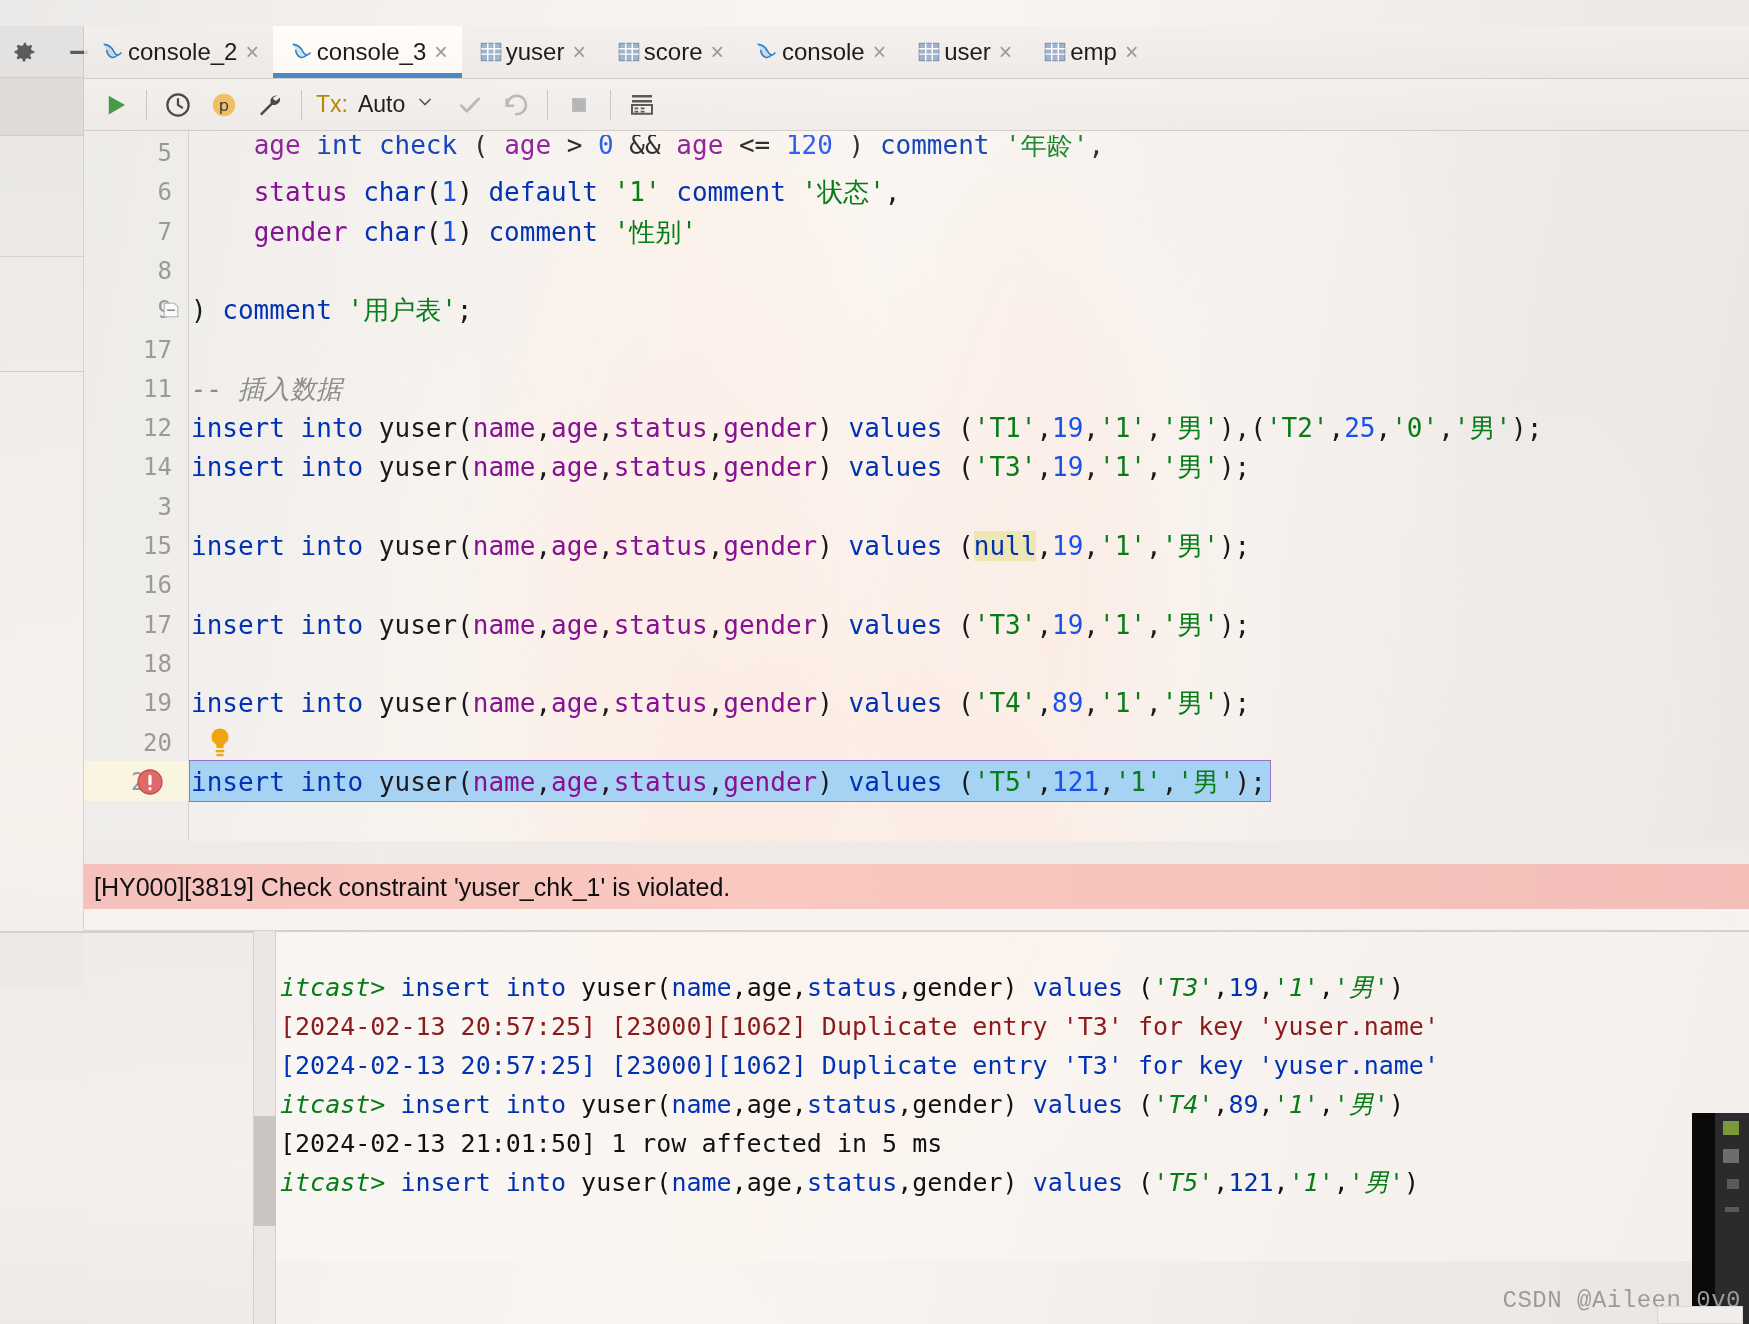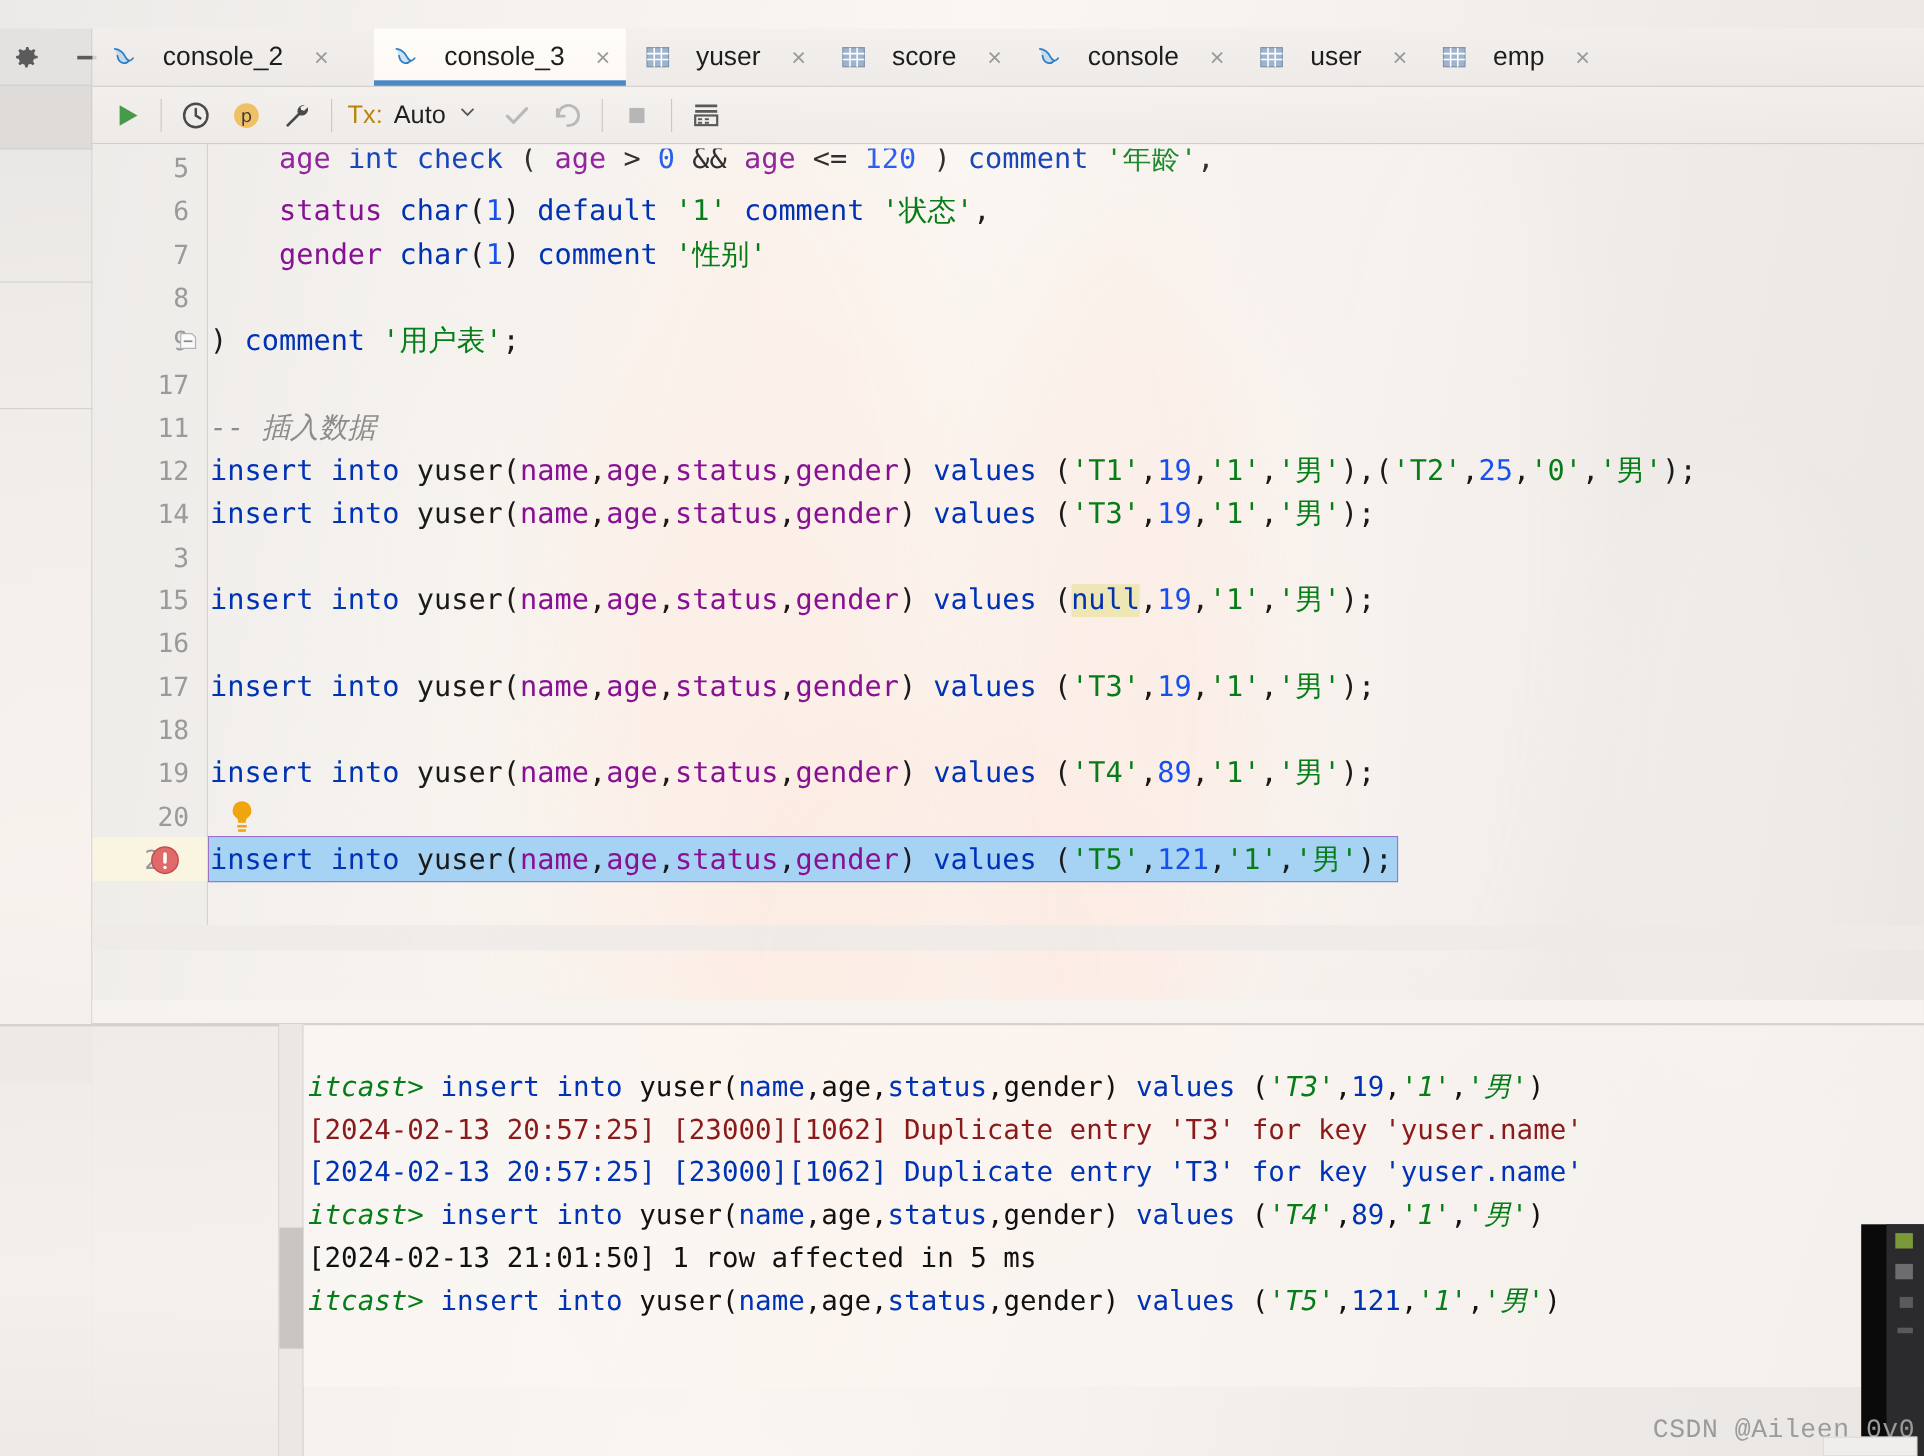--- a/index.html
+++ b/index.html
@@ -74,28 +74,27 @@
   .gear-icon svg, .min-icon svg { display:block; }
 
   
   .tabbar {
     position:absolute; left:84px; top:26px; width:1665px; height:53px;
     background: linear-gradient(180deg, rgba(242,239,236,.80) 0%, rgba(236,232,229,.80) 100%);
     border-bottom:1px solid #cfcccA;
     display:flex; align-items:stretch;
   }
   .tab {
-    display:flex; align-items:center; gap:22px;
+    display:flex; align-items:center; gap:2px;
     padding: 0 14px 0 16px;
     font-size:24px; color:#1d1d1d;
     position:relative; white-space:nowrap;
   }
   .tab.active {
     background: linear-gradient(180deg,#fffdfa 0%,#fdf8f3 100%);
-    margin-left: 27px;
   }
   .tab.active::after {
     content:""; position:absolute; left:0; right:0; bottom:0; height:5px;
     background:#4a88c7;
   }
   .tab .tclose { font-size:23px; color:#9a9a9a; margin-left:6px; }
   .tab-icon { width:26px; height:26px; display:inline-block; flex:0 0 auto; }
 
   
   .edtoolbar {
@@ -442,20 +441,23 @@
             <rect x="6.7" y="17.6" width="6.6" height="1.8" fill="#f0a50e"></rect>
             <rect x="7.3" y="20.6" width="5.4" height="1.8" fill="#f0a50e"></rect>
           </svg></div>
         <div class="ln" style="top: 591.5px; left: 2px;"></div>
         <div class="sel-line" style="top: 628.8px; left: 0px; width: 1082px;"></div>
         <div class="ln" style="top: 630.8px; left: 2px;"><span class="k">insert</span><span class="punc"> </span><span class="k">into</span><span class="punc"> </span><span class="fn">yuser</span><span class="punc">(</span><span class="col">name</span><span class="punc">,</span><span class="col">age</span><span class="punc">,</span><span class="col">status</span><span class="punc">,</span><span class="col">gender</span><span class="punc">) </span><span class="k">values</span><span class="punc"> (</span><span class="str">'T5'</span><span class="punc">,</span><span class="num">121</span><span class="punc">,</span><span class="str">'1'</span><span class="punc">,</span><span class="str">'男'</span><span class="punc">);</span></div>
       </div>
   </div>
 
   <div class="err-top-pad"></div>
+  <div class="err-banner">
+    <span>[HY000][3819] Check constraint 'yuser_chk_1' is violated.</span>
+  </div>
   <div class="post-banner"></div>
 
   <div class="consolewrap">
     <div class="console-left">
       <div class="console-left-strip"></div>
     </div>
     <div class="console-gutter">
       <div class="console-scroll-thumb" style="left:0;"></div>
     </div>
     <div class="console-body" id="console-body">

